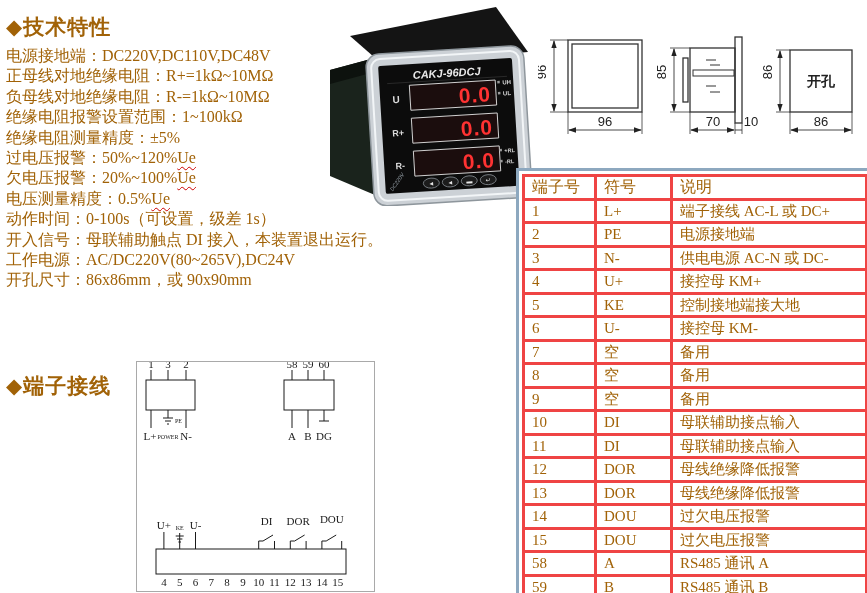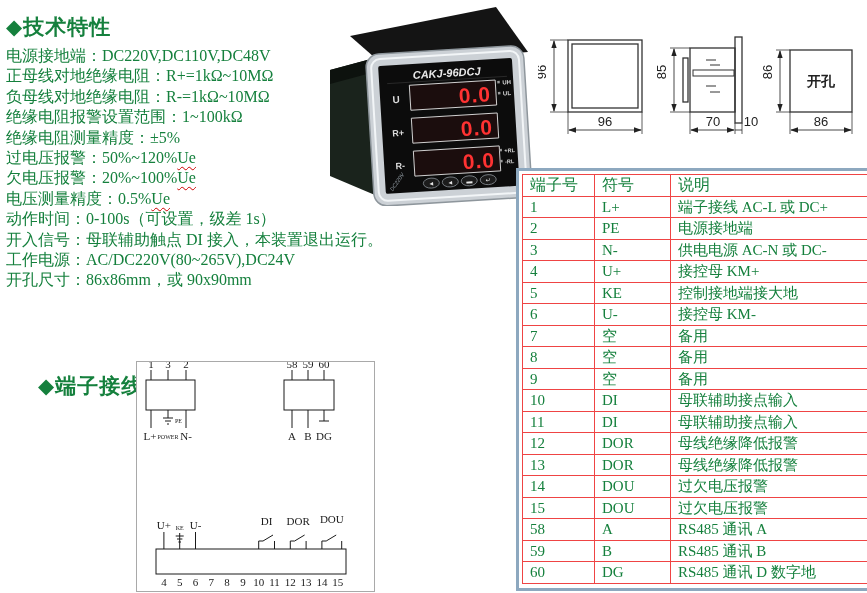--- a/index.html
+++ b/index.html
@@ -1,45 +1,45 @@
 <!DOCTYPE html>
 <html><head>
 <meta charset="utf-8">
 <style>
   html,body{margin:0;padding:0;background:#fff;}
   #canvas{position:relative;width:867px;height:593px;background:#ffffff;overflow:hidden;
-          font-family:"Liberation Serif","DejaVu Serif",serif;color:#15803d;}
+          font-family:"Liberation Serif","DejaVu Serif",serif;color:#a16207;}
 
   
   .tech{position:absolute;left:6px;top:12px;width:330px;}
   .tech-title{font-size:21px;font-weight:bold;line-height:30px;margin-bottom:4px;letter-spacing:1px;}
   .spec-line{font-size:16px;line-height:20.4px;white-space:nowrap;}
   .sp{text-decoration:underline wavy #cc0000;text-decoration-thickness:1px;text-underline-offset:3px;}
 
   
-  .wire-title{position:absolute;left:6px;top:372px;font-size:21px;font-weight:bold;letter-spacing:1px;margin-left:32px;}
+  .wire-title{position:absolute;left:6px;top:372px;font-size:21px;font-weight:bold;letter-spacing:1px;}
 
   
   .photo{position:absolute;left:320px;top:0px;width:214px;height:206px;}
 
   
   .dims{position:absolute;left:538px;top:10px;width:329px;height:145px;}
   .dims text{font-family:"Liberation Sans","DejaVu Sans",sans-serif;font-size:13px;fill:#222;}
   .dims .cjk{font-family:"Liberation Serif",serif;font-size:14px;}
 
   
   .wiring{position:absolute;left:136px;top:361px;width:237px;height:229px;border:1px solid #a9a9a9;background:#fff;}
   .wiring svg{display:block;}
   .wiring text{font-family:"Liberation Serif","DejaVu Serif",serif;font-size:11px;fill:#1a1a1a;}
   .wiring .tiny{font-size:6px;}
 
   
   .term-wrap{position:absolute;left:516px;top:168px;width:346px;border:3px solid #8da8bf;background:#fff;padding:3px 4px 4px 3px;}
   table.term{border-collapse:collapse;width:100%;table-layout:fixed;}
-  table.term td,table.term th{border:1px solid #ef4444;font-size:15px;font-weight:normal;text-align:left;
+  table.term td,table.term th{border:3px solid #ef4444;font-size:15px;font-weight:normal;text-align:left;
       padding:0 0 0 7px;height:20.5px;line-height:20.5px;overflow:hidden;white-space:nowrap;}
   table.term th{font-size:16px;}
   col.c1{width:72px;} col.c2{width:76px;}
 
   
   .photo text{font-family:"Liberation Sans","DejaVu Sans",sans-serif;}
 </style>
 </head>
 <body>
 

